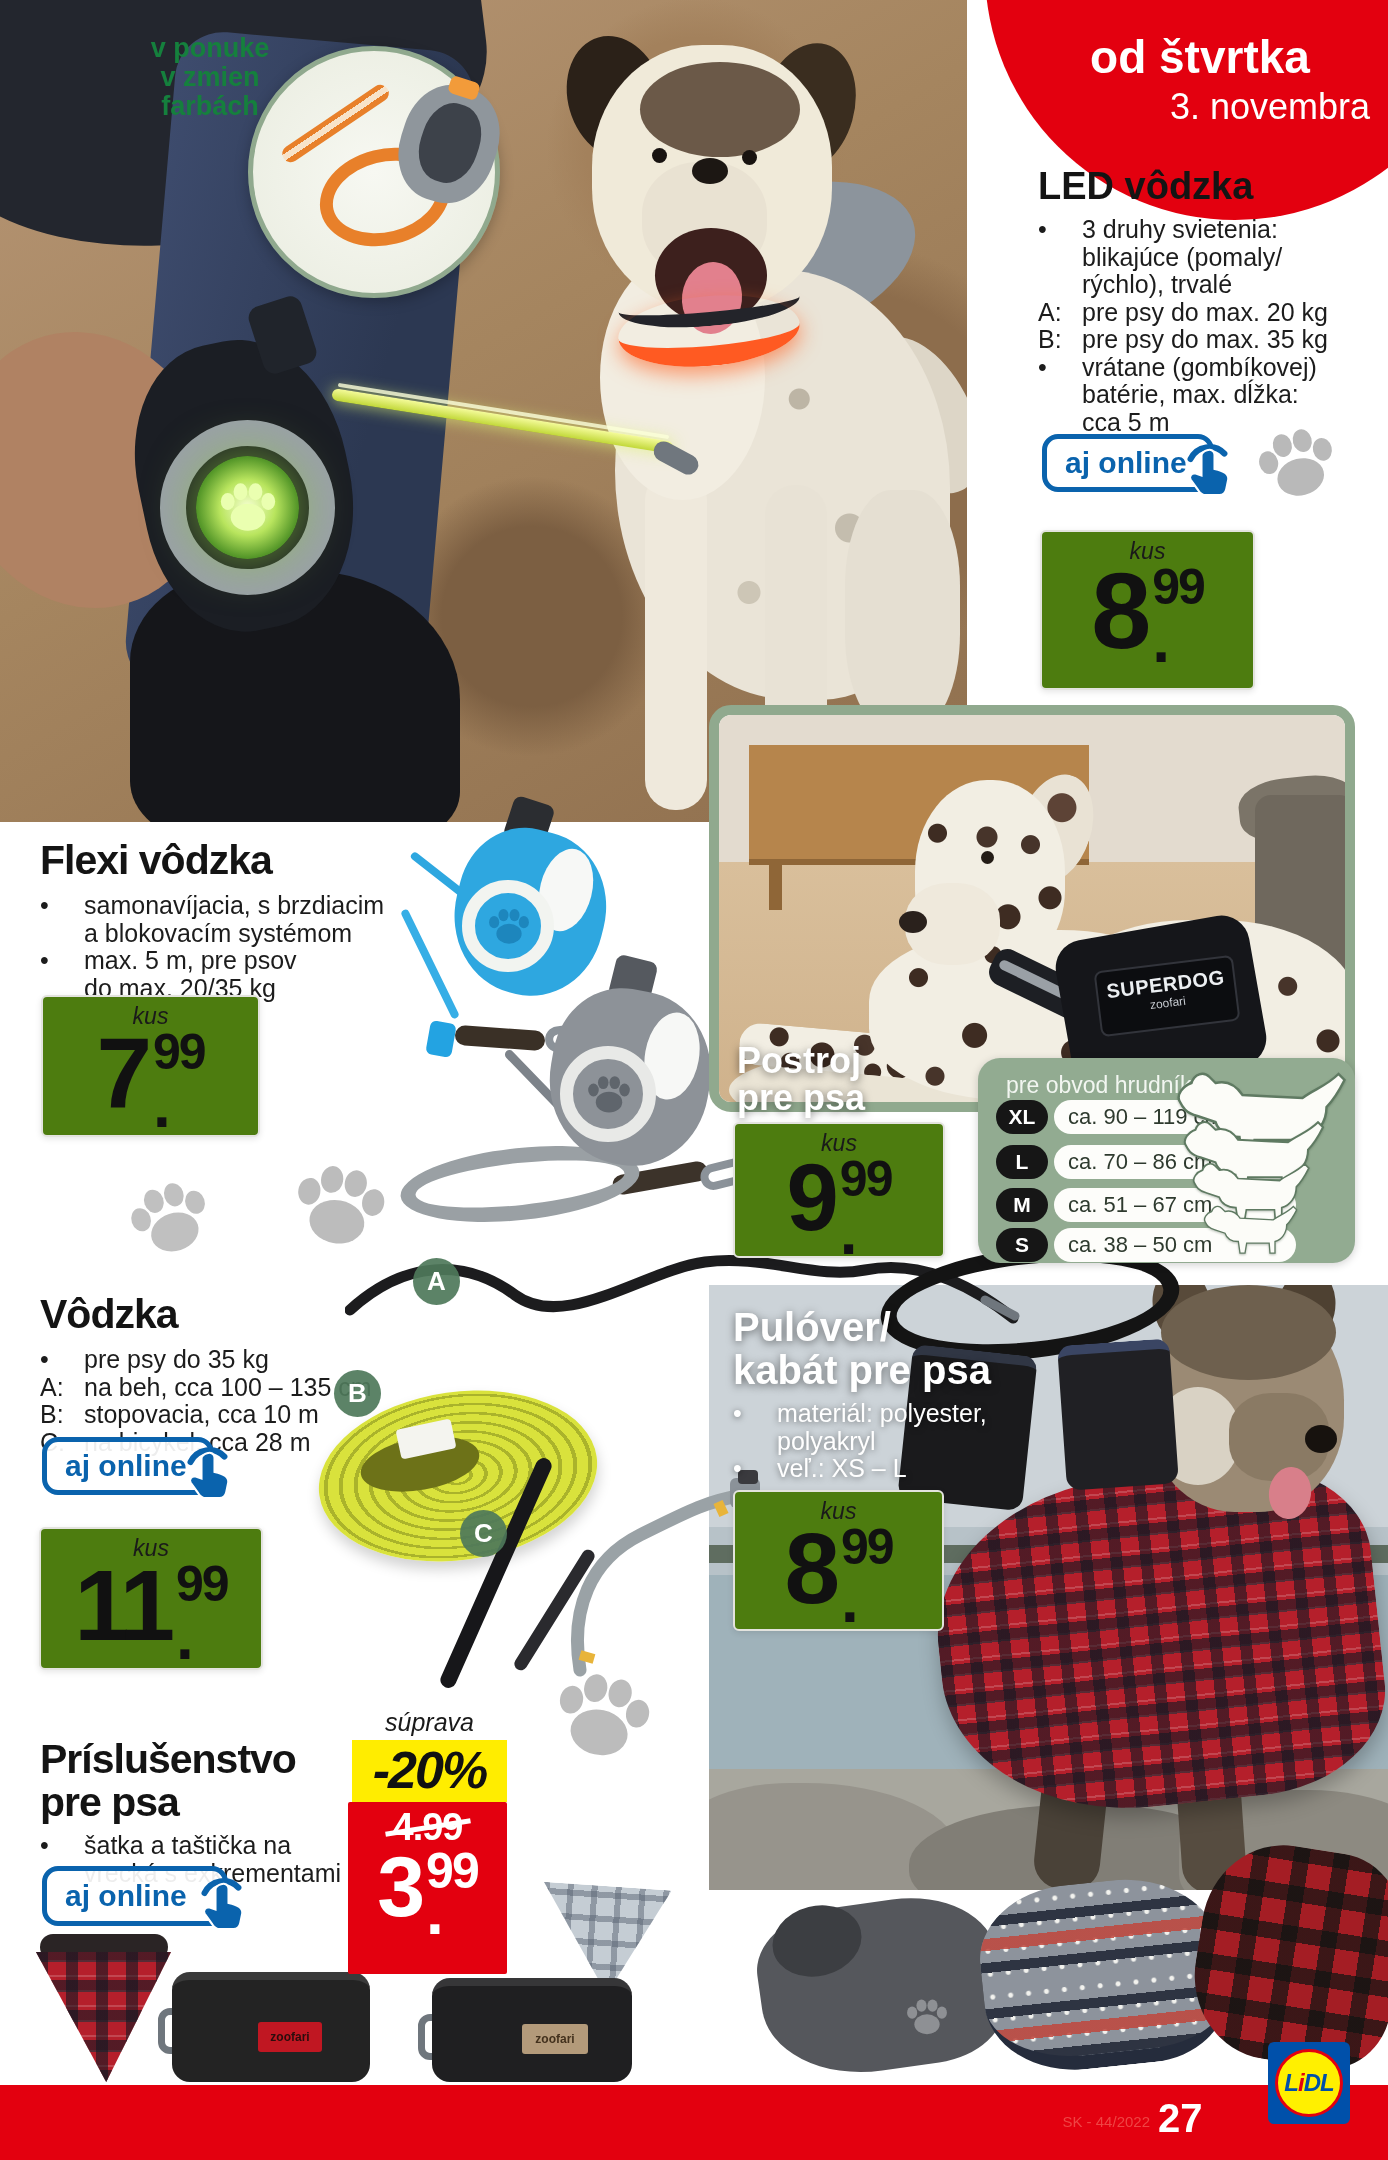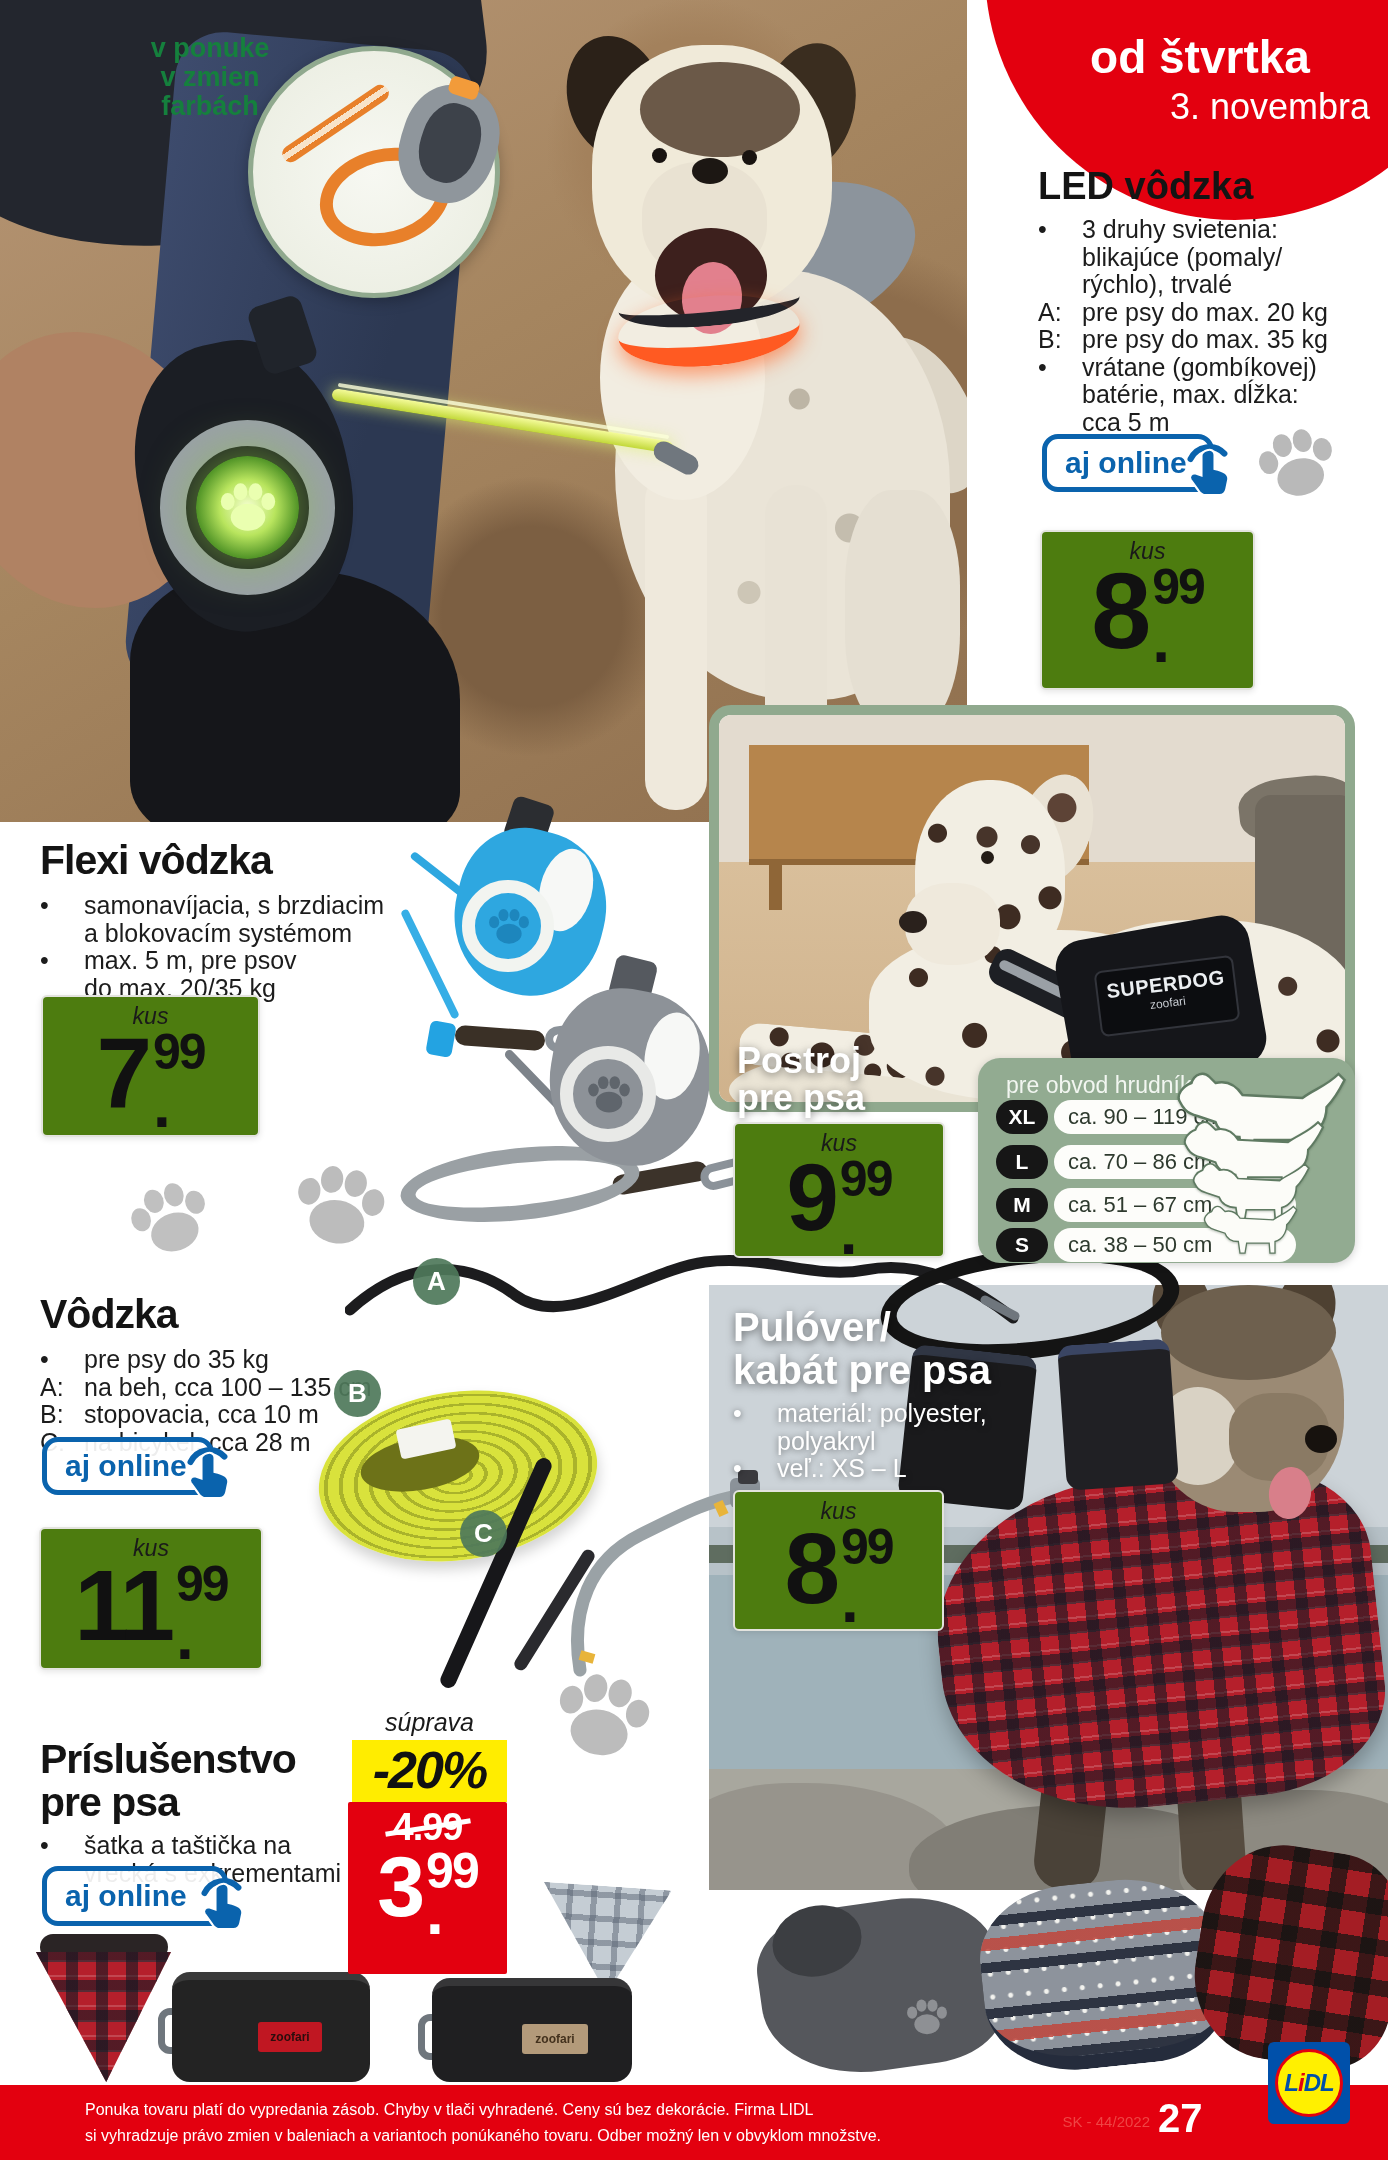--- a/index.html
+++ b/index.html
@@ -712,24 +712,20 @@
     </div>
   <div class="abs coat-gray"></div>
   <div class="abs coat-gray-collar"></div>
   <svg class="abs coat-paw">
       <use href="#paw"></use>
     </svg>
   <div class="abs coat-nordic"></div>
   <div class="abs coat-plaid"></div>
 
   <div class="abs footer"></div>
-  <div class="abs fineprint">
-    <div>Ponuka tovaru platí do vypredania zásob. Chyby v tlači vyhradené. Ceny sú bez dekorácie. Firma LIDL</div>
-    <div>si vyhradzuje právo zmien v baleniach a variantoch ponúkaného tovaru. Odber možný len v obvyklom množstve.</div>
-  </div>
   <div class="abs issue">SK - 44/2022</div>
   <div class="abs pagenum">27</div>
   <div class="abs lidl-logo">
     <div class="lidl-circle">
       <span class="b">L</span>
         <span class="r">i</span>
         <span class="b">DL</span>
     </div>
   </div>
 

